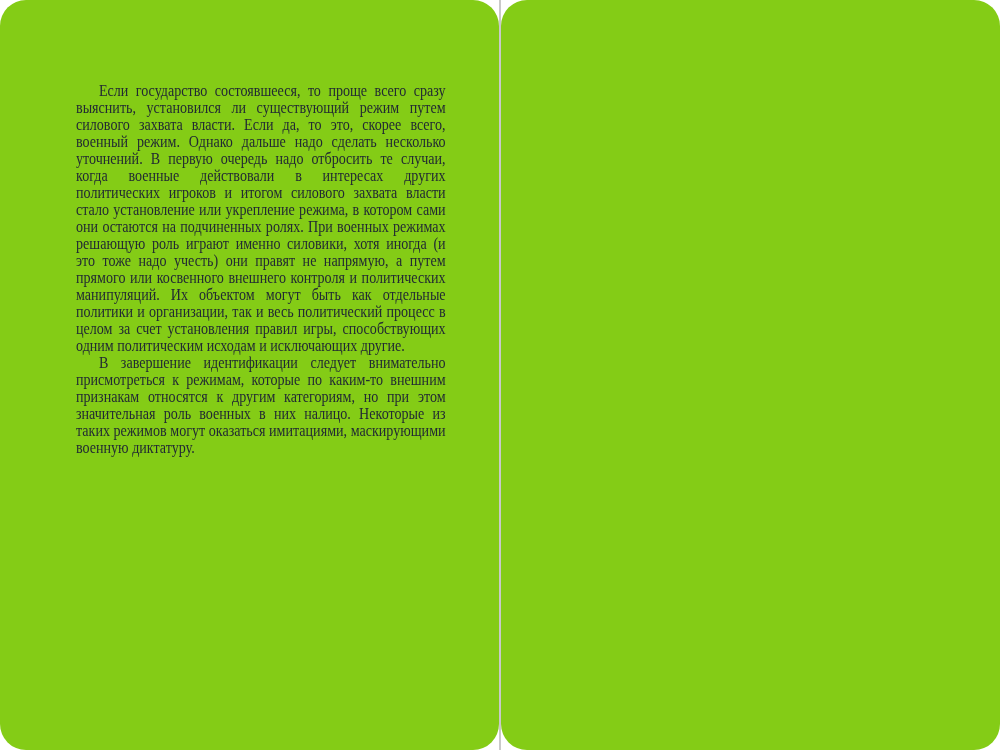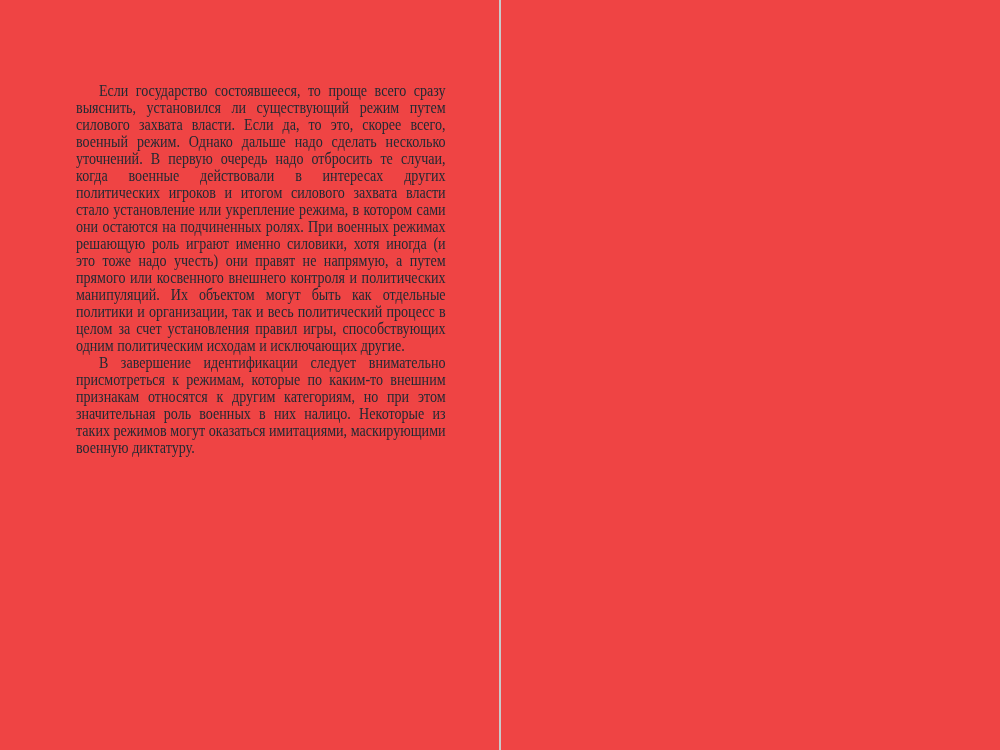--- a/index.html
+++ b/index.html
@@ -10,21 +10,22 @@
     width: 1000px;
     height: 750px;
     background: #ffffff;
     overflow: hidden;
     font-family: "Liberation Serif", "DejaVu Serif", serif;
   }
   .page {
     position: absolute;
     top: 0;
     height: 750px;
-    background: #ef4444;
+    background: #84cc16;
+    border-radius: 26px;
   }
   .page-left  { left: 0;   width: 499px; }
   .page-right { left: 501px; width: 499px; }
   .gutter-line {
     position: absolute;
     left: 499px;
     top: 0;
     width: 2px;
     height: 750px;
     background: #c9c9c9;

